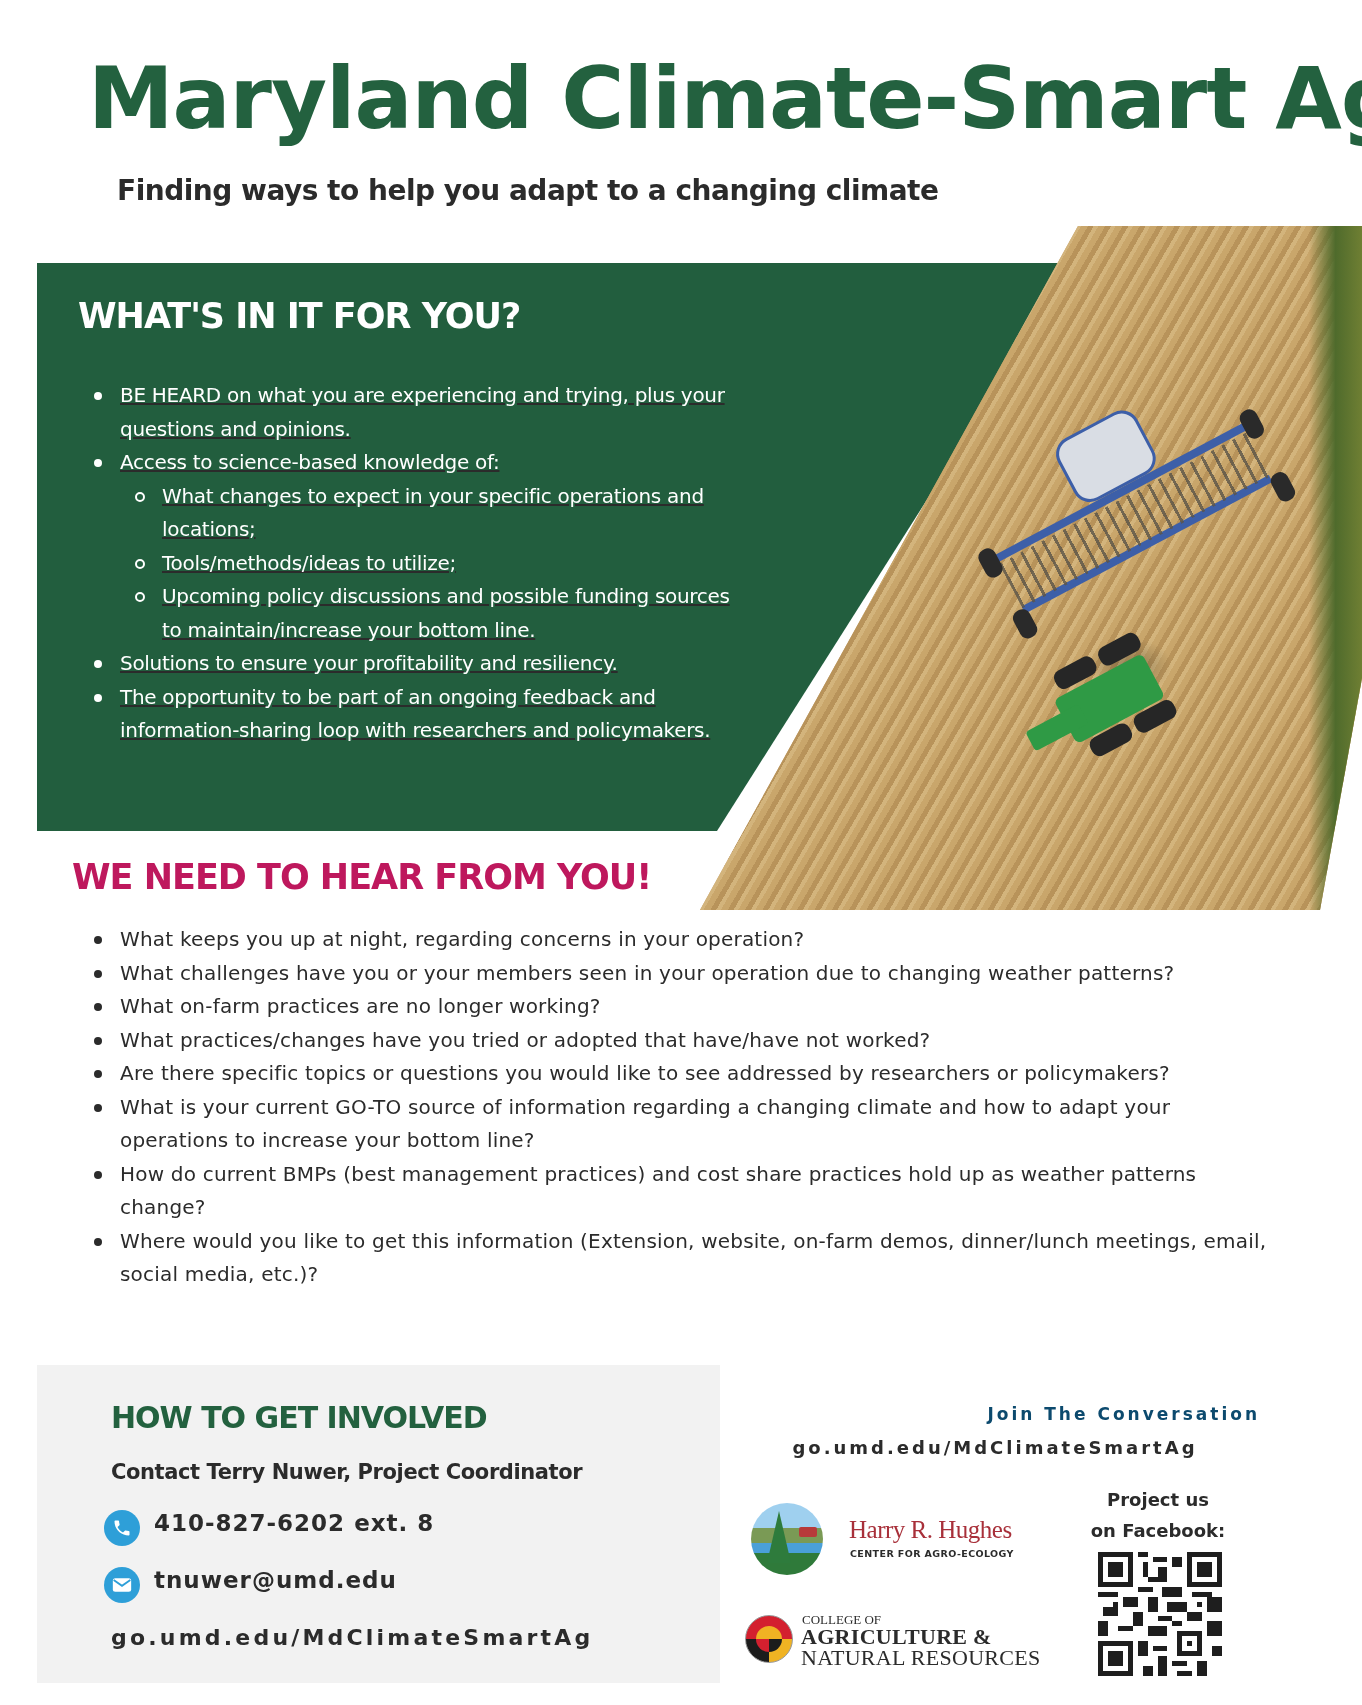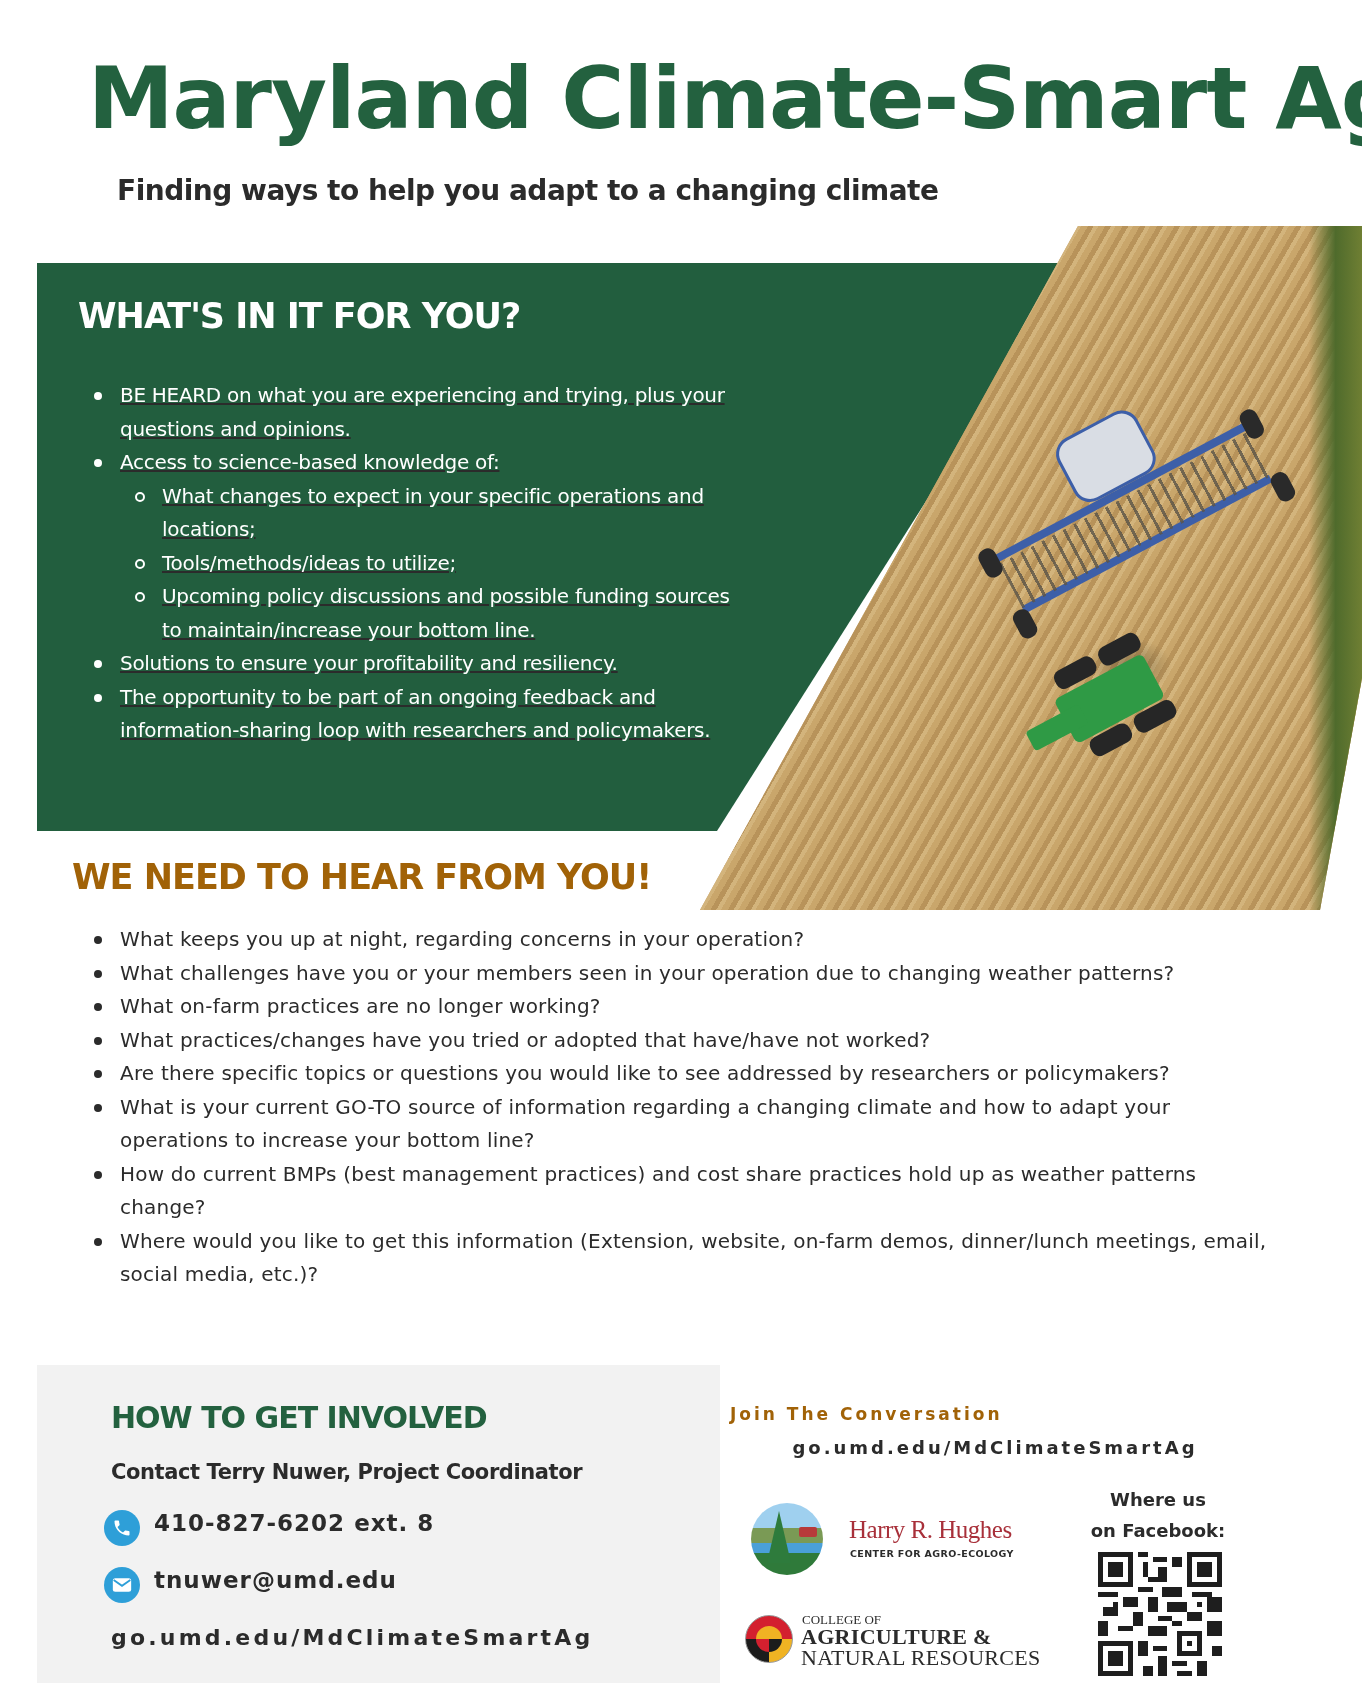--- a/index.html
+++ b/index.html
@@ -63,21 +63,21 @@
   }
   .benefits li::before {
     content: ""; position: absolute; left: 4px; top: 13px; width: 8px; height: 8px; border-radius: 50%; background: #ffffff;
   }
   .benefits li.sub { padding-left: 72px; }
   .benefits li.sub::before { left: 45px; top: 12px; width: 6px; height: 6px; background: transparent; border: 2.5px solid #fff; }
 
   .sec2-heading {
     position: absolute; left: 72px; top: 857px;
     font-family: "DejaVu Sans", sans-serif; font-weight: bold; font-size: 35px;
-    color: #a16207; letter-spacing: -1px; white-space: nowrap;
+    color: #be185d; letter-spacing: -1px; white-space: nowrap;
   }
   .questions { position: absolute; left: 90px; top: 923px; width: 1180px; list-style: none; }
   .questions li {
     position: relative; padding-left: 30px; color: #2b2b2b;
     font-family: "DejaVu Sans", sans-serif; font-size: 20px; line-height: 33.5px; letter-spacing: 0.2px;
   }
   .questions li::before {
     content: ""; position: absolute; left: 4px; top: 13px; width: 8px; height: 8px; border-radius: 50%; background: #2b2b2b;
   }
 
@@ -102,22 +102,22 @@
   }
   .contact-text {
     font-family: "DejaVu Sans", sans-serif; font-weight: bold; font-size: 23px; color: #2b2b2b; letter-spacing: 1px;
   }
   .involved-url {
     position: absolute; left: 111px; top: 1625px;
     font-family: "DejaVu Sans", sans-serif; font-weight: bold; font-size: 22px; color: #2b2b2b; letter-spacing: 3.2px; white-space: nowrap;
   }
 
   .join-title {
-    position: absolute; left: 730px; width: 530px; top: 1404px; text-align: left;
-    font-family: "DejaVu Sans", sans-serif; font-weight: bold; font-size: 17px; color: #a16207; letter-spacing: 3px;
+    position: absolute; left: 730px; width: 530px; top: 1404px; text-align: right;
+    font-family: "DejaVu Sans", sans-serif; font-weight: bold; font-size: 17px; color: #0c4a6e; letter-spacing: 3px;
   }
   .join-url {
     position: absolute; left: 730px; width: 530px; top: 1437px; text-align: center;
     font-family: "DejaVu Sans", sans-serif; font-weight: bold; font-size: 18px; color: #2b2b2b; letter-spacing: 3px;
   }
 
   .hughes-logo {
     position: absolute; left: 751px; top: 1503px; width: 72px; height: 72px; border-radius: 50%; overflow: hidden;
     background: linear-gradient(180deg, #9fd0ef 0 35%, #7a9a55 35% 55%, #4aa0d8 55% 70%, #2f7a3a 70% 100%);
   }
@@ -243,21 +243,21 @@
   <div class="barn"></div>
 </div>
 <div class="hughes-name">Harry R. Hughes</div>
 <div class="hughes-sub">CENTER FOR AGRO-ECOLOGY</div>
 
 <div class="umd-seal"></div>
 <div class="agnr-line1">COLLEGE OF</div>
 <div class="agnr-line2">AGRICULTURE &amp;</div>
 <div class="agnr-line3">NATURAL RESOURCES</div>
 
-<div class="follow-line1">Where us</div>
+<div class="follow-line1">Project us</div>
 <div class="follow-line2">on Facebook:</div>
 
 <svg class="qr" viewBox="0 0 25 25" shape-rendering="crispEdges">
   <rect width="25" height="25" fill="#ffffff"></rect>
   <g fill="#1e1e1e">
     <rect x="0" y="0" width="7" height="7"></rect>
       <rect x="1" y="1" width="5" height="5" fill="#fff"></rect>
       <rect x="2" y="2" width="3" height="3"></rect>
     <rect x="18" y="0" width="7" height="7"></rect>
       <rect x="19" y="1" width="5" height="5" fill="#fff"></rect>

